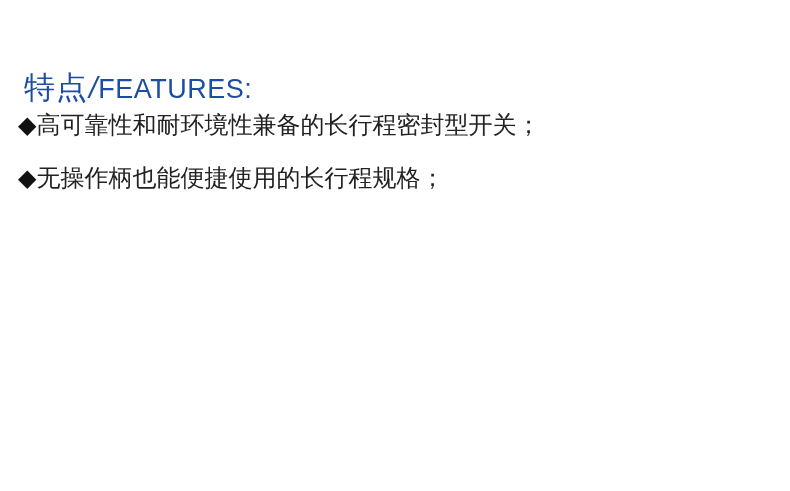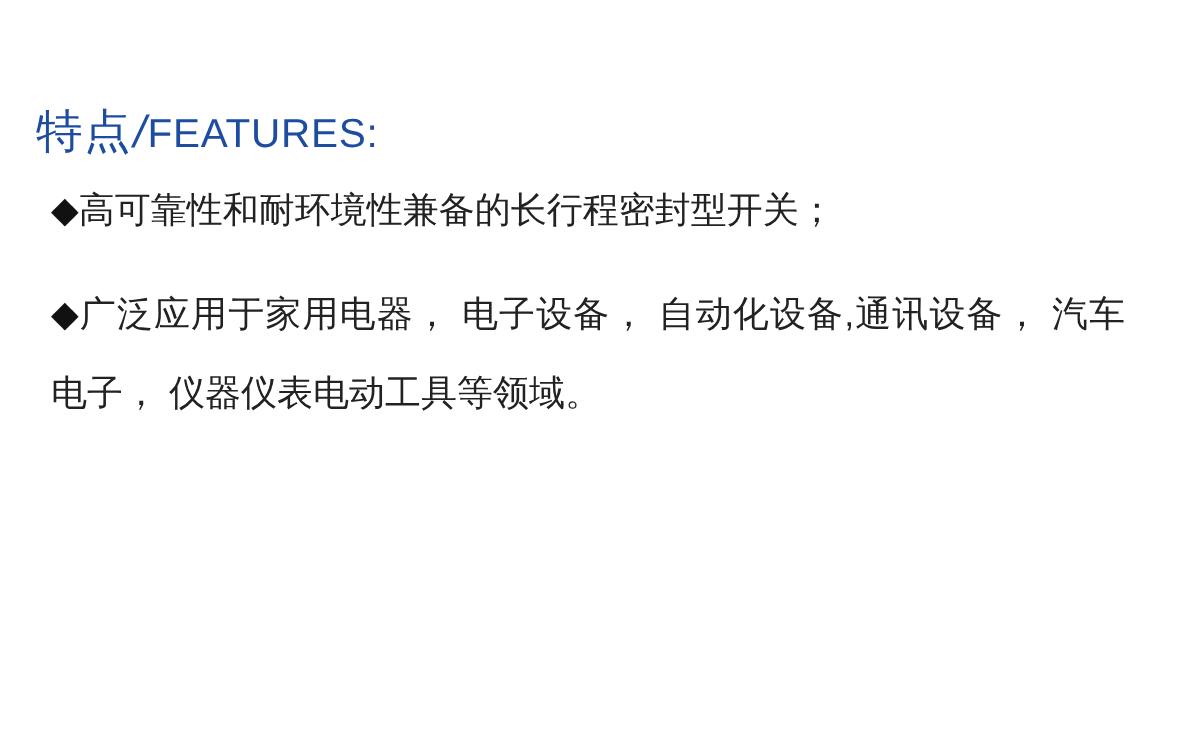--- a/index.html
+++ b/index.html
@@ -40,32 +40,32 @@
   .features {
     position: absolute;
     left: 18px;
     top: 98px;
     width: 748px;
     font-size: 24px;
     line-height: 53px;
     color: #222222;
   }
   .features p {
-    margin: 16px;
+    margin: 0;
     padding: 0;
     text-align: justify;
     text-justify: inter-ideograph;
   }
   .bullet {
     color: #111111;
   }
 </style>
 </head>
 <body>
 
 <div class="header">
   <span class="title-cn">特点</span><span class="title-divider">/</span><span class="title-en">FEATURES:</span>
 </div>
 
 <div class="features">
   <p><span class="bullet">◆</span><span>高可靠性和耐环境性兼备的长行程密封型开关；</span></p>
-  <p><span class="bullet">◆</span><span>广泛应用于家用电器， 电子设备， 自动化设备,通讯设备， 汽车电子， 仪器仪表电动工具等领域。</span></p>
+  <p><span class="bullet">◆</span><span>无操作柄也能便捷使用的长行程规格；</span></p>
 </div>
 
 </body></html>

